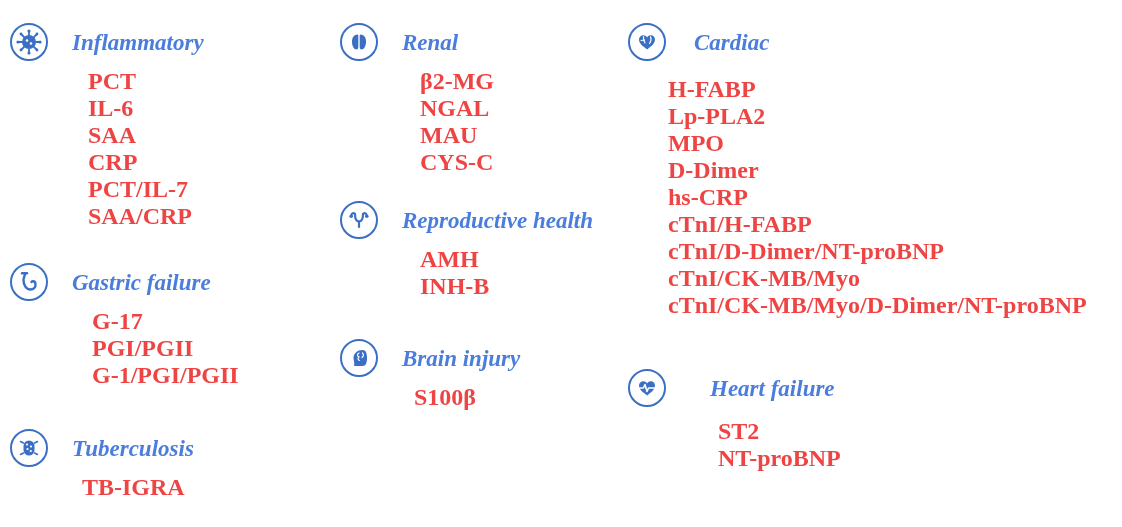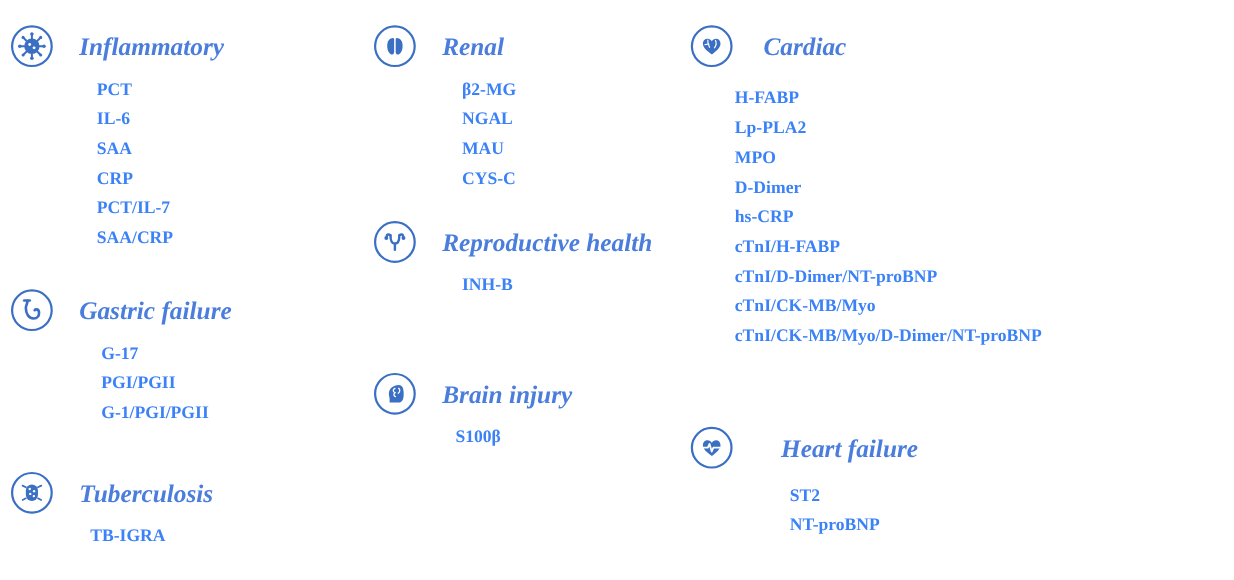--- a/index.html
+++ b/index.html
@@ -59,22 +59,22 @@
     font-weight: bold;
     white-space: nowrap;
     line-height: 1;
   }
   .items {
     margin: 6px 0 0 0;
     padding: 0;
     list-style: none;
   }
   .item {
-    color: #3b82f6;
-    font-size: 16px;
+    color: #ef4444;
+    font-size: 24px;
     font-weight: bold;
     line-height: 27px;
     white-space: nowrap;
   }
 
   
   #g-inflammatory { top: 22px; }
   #g-inflammatory .items { margin-left: 78px; }
   #g-gastric { top: 262px; }
   #g-gastric .items { margin-left: 82px; }
@@ -92,21 +92,21 @@
   #g-reproductive .items { margin-left: 80px; }
   #g-reproductive .group-title { margin-left: 10px; }
   #g-brain { top: 338px; }
   #g-brain .items { margin-left: 74px; }
   #g-brain .group-title { margin-left: 10px; }
 
   
   #g-cardiac { top: 22px; }
   #g-cardiac .items { margin-left: 40px; margin-top: 14px; }
   #g-cardiac .group-title { margin-left: 14px; }
-  #g-heart-failure { top: 387px; }
+  #g-heart-failure { top: 368px; }
   #g-heart-failure .items { margin-left: 90px; margin-top: 10px; }
   #g-heart-failure .group-title { margin-left: 30px; }
 </style>
 </head>
 <body>
 
 <div class="board">
 
   <div class="column" id="col-1">
 
@@ -224,20 +224,21 @@
             <path d="M12 13.5 L12 19" fill="none" stroke="#3a6fc4" stroke-width="2.2" stroke-linecap="round"></path>
             <path d="M8 6 C6.5 4.5 4.5 5 4.5 7" fill="none" stroke="#3a6fc4" stroke-width="2.2" stroke-linecap="round"></path>
             <path d="M16 6 C17.5 4.5 19.5 5 19.5 7" fill="none" stroke="#3a6fc4" stroke-width="2.2" stroke-linecap="round"></path>
             <circle cx="4.2" cy="8.3" r="1.8" fill="#3a6fc4"></circle>
             <circle cx="19.8" cy="8.3" r="1.8" fill="#3a6fc4"></circle>
           </svg>
         </span>
         <span class="group-title">Reproductive health</span>
       </div>
       <ul class="items">
+        <li class="item">AMH</li>
         <li class="item">INH-B</li>
       </ul>
     </div>
 
     <div class="group" id="g-brain">
       <div class="group-head">
         <span class="icon-badge">
           <svg width="24" height="24" viewBox="0 0 24 24">
             <path d="M15.5 4 C10.5 4 6.5 7.5 6.5 12 C6.5 14 7.2 15.2 7.2 16.5 L7.2 20 L15.5 20 C19 20 20 16.5 20 12 C20 7.5 19 4 15.5 4 Z" fill="#3a6fc4"></path>
             <g stroke="#ffffff" stroke-width="1.2" fill="none" stroke-linecap="round">

